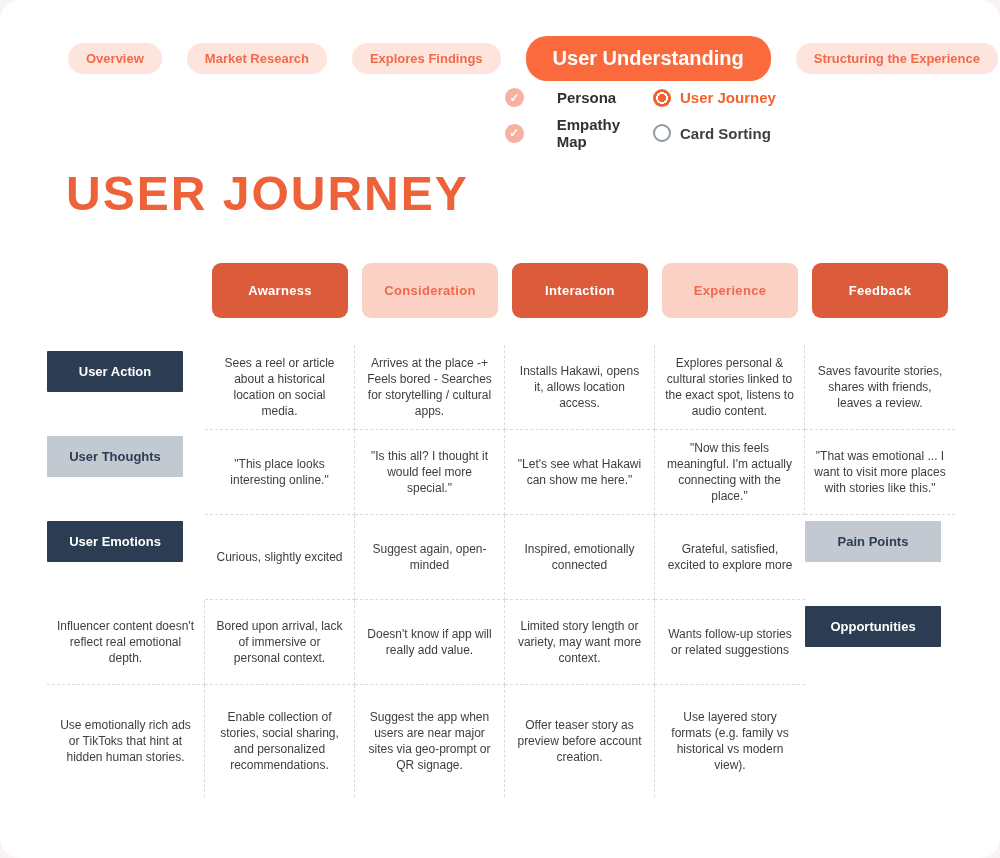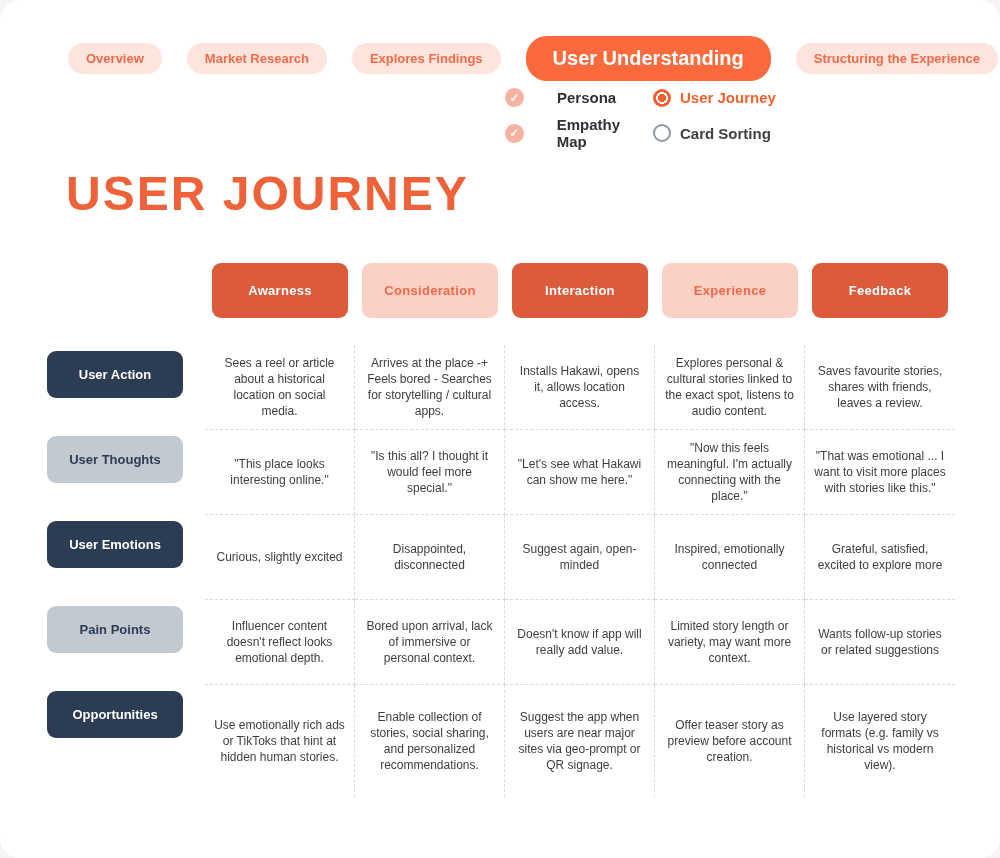--- a/index.html
+++ b/index.html
@@ -78,21 +78,21 @@
   .stage.light { background:#FBD1C6; color:#EE6A4A; }
 
   .body-grid {
     position:absolute; left:47px; top:345px;
     display:grid;
     grid-template-columns:158px repeat(5,150px);
     grid-template-rows:85px 85px 85px 85px 112px;
   }
   .rowlabel-wrap { padding-top:6px; }
   .rowlabel {
-    width:136px; height:47px; border-radius:9px;
+    width:136px; height:41px; border-radius:1px;
     display:flex; align-items:center; justify-content:center;
     font-weight:bold; font-size:13px;
   }
   .rowlabel.dark { background:#2C3D53; color:#FFFFFF; }
   .rowlabel.gray { background:#C2C9D1; color:#2C3D53; }
 
   .cell {
     display:flex; align-items:center; justify-content:center;
     text-align:center;
     font-size:12px; color:#3E3E40; line-height:1.35;
@@ -161,29 +161,28 @@
     <div class="cell bR bB">"This place looks interesting online."</div>
     <div class="cell bR bB">"Is this all? I thought it would feel more special."</div>
     <div class="cell bR bB">"Let's see what Hakawi can show me here."</div>
     <div class="cell bR bB">"Now this feels meaningful. I'm actually connecting with the place."</div>
     <div class="cell bB">"That was emotional ... I want to visit more places with stories like this."</div>
 
     <div class="rowlabel-wrap">
       <div class="rowlabel dark">User Emotions</div>
     </div>
     <div class="cell bR bB">Curious, slightly excited</div>
-    <div class="cell bR bB">Disappointed, disconnected</div>
     <div class="cell bR bB">Suggest again, open-minded</div>
     <div class="cell bR bB">Inspired, emotionally connected</div>
     <div class="cell bB">Grateful, satisfied, excited to explore more</div>
 
     <div class="rowlabel-wrap">
       <div class="rowlabel gray">Pain Points</div>
     </div>
-    <div class="cell bR bB">Influencer content doesn't reflect looks emotional depth.</div>
+    <div class="cell bR bB">Influencer content doesn't reflect real emotional depth.</div>
     <div class="cell bR bB">Bored upon arrival, lack of immersive or personal context.</div>
     <div class="cell bR bB">Doesn't know if app will really add value.</div>
     <div class="cell bR bB">Limited story length or variety, may want more context.</div>
     <div class="cell bB">Wants follow-up stories or related suggestions</div>
 
     <div class="rowlabel-wrap">
       <div class="rowlabel dark">Opportunities</div>
     </div>
     <div class="cell bR">Use emotionally rich ads or TikToks that hint at hidden human stories.</div>
     <div class="cell bR">Enable collection of stories, social sharing, and personalized recommendations.</div>

